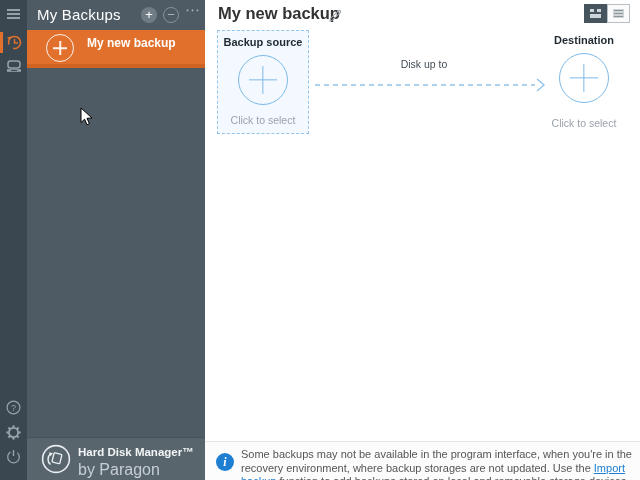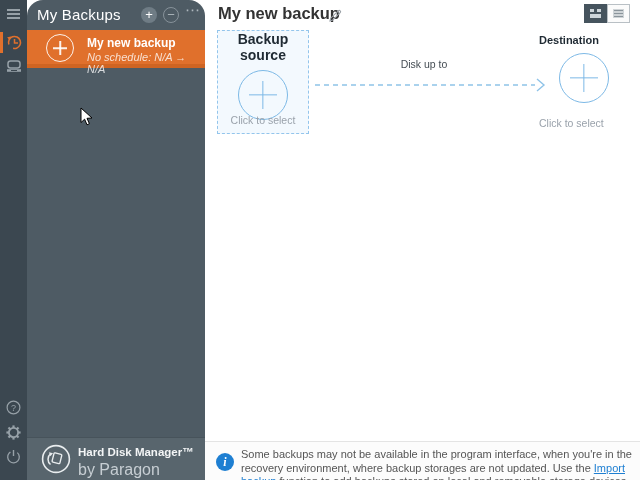--- a/index.html
+++ b/index.html
@@ -9,21 +9,21 @@
 
   
   .rail { position:absolute; left:0; top:0; width:27px; height:480px; background:#3b4750; }
   .rail .hamburger { position:absolute; left:7px; top:9px; width:13px; height:12px; cursor:pointer; }
   .rail .hamburger i { display:block; height:2px; background:#97a1a8; margin-bottom:2px; }
   .active-bar { position:absolute; left:0; top:32px; width:3px; height:21px; background:#e0702c; }
   .rail-ic { position:absolute; left:5px; width:18px; height:18px; cursor:pointer; }
   .rail-bottom-ic { position:absolute; left:6px; width:15px; height:15px; cursor:pointer; }
 
   
-  .sidebar { position:absolute; left:27px; top:0; width:178px; height:480px; background:#4e5b64;border-radius:16px; }
+  .sidebar { position:absolute; left:27px; top:0; width:178px; height:480px; background:#4e5b64; }
   .sb-title { position:absolute; left:10px; top:6px; font-size:15px; color:#fff; font-weight:400; letter-spacing:.2px; }
   .sb-add { position:absolute; left:114px; top:7px; width:16px; height:16px; border-radius:50%;
             background:#6f7c85; color:#fff; font-size:13px; line-height:15px; text-align:center; cursor:pointer; }
   .sb-remove { position:absolute; left:136px; top:7px; width:16px; height:16px; border-radius:50%;
             border:1px solid #87929a; color:#aeb7bd; font-size:13px; line-height:13px; text-align:center; cursor:pointer; }
   .sb-more { position:absolute; left:158px; top:1px; color:#aeb7bd; font-size:15px; letter-spacing:1px; cursor:pointer; }
 
   .backup-item { position:absolute; left:0; top:30px; width:178px; height:38px; background:#e0702c;
                  border-bottom:4px solid #cf6422; cursor:pointer; }
   .bi-circle { position:absolute; left:19px; top:4px; width:28px; height:28px; border:1.5px solid rgba(255,255,255,.9);
@@ -50,33 +50,33 @@
   .vt-btn.inactive { background:#fbfbfb; border:1px solid #b9c0c5; }
   .tiles-ic { width:11px; height:9px; position:relative; }
   .tiles-ic b { position:absolute; top:0; width:4px; height:3px; background:#cdd5da; }
   .tiles-ic b.r { right:0; }
   .tiles-ic u { position:absolute; bottom:0; left:0; width:11px; height:4px; background:#cdd5da; }
   .list-ic { width:11px; height:9px; position:relative; background:#cfd4d7; }
   .list-ic i { position:absolute; left:1px; right:1px; height:1px; background:#8b959c; }
 
   .src-card { position:absolute; left:12px; top:30px; width:92px; height:104px;
               border:1px dashed #93c5ec; background:#f3f9fe; text-align:center; cursor:pointer; }
-  .card-label { font-size:14px; font-weight:bold; color:#1f2a33; }
+  .card-label { margin-top:5px; font-size:11px; font-weight:bold; color:#1f2a33; }
   .plus-circle { width:50px; height:50px; border:1.5px solid #7db9e6; border-radius:50%;
                  margin:7px auto 0; position:relative; }
   .plus-circle::before, .plus-circle::after { content:""; position:absolute; background:#7db9e6; }
   .plus-circle::before { left:50%; top:10px; bottom:10px; width:1.3px; transform:translateX(-50%); }
   .plus-circle::after { top:50%; left:10px; right:10px; height:1.3px; transform:translateY(-50%); }
   .card-hint { position:absolute; bottom:7px; left:0; right:0; font-size:10.5px; color:#9aa2ab; }
 
   .flow-label { position:absolute; left:169px; top:58px; width:100px; text-align:center;
                 font-size:10.5px; color:#454d54; }
   .flow-arrow { position:absolute; left:108px; top:77px; }
 
-  .dest-group { position:absolute; left:334px; top:30px; width:90px; cursor:pointer; }
+  .dest-group { position:absolute; left:334px; top:30px; width:90px; text-align:center; cursor:pointer; }
   .dest-label { font-size:11px; font-weight:bold; color:#1f2a33; margin-top:4px; }
   .dest-hint { font-size:10.5px; color:#9aa2ab; margin-top:14px; }
 
   .info-bar { position:absolute; left:0; bottom:0; width:435px; height:39px; background:#fcfcfc;
               border-top:1px solid #e4e4e4; }
   .info-ic { position:absolute; left:11px; top:11px; width:18px; height:18px; border-radius:50%;
              background:#1e7fd2; color:#fff; font-family:"Liberation Serif", serif; font-weight:bold;
              font-style:italic; font-size:12px; text-align:center; line-height:18px; }
   .info-text { position:absolute; left:36px; top:6px; width:396px; font-size:11px; line-height:13.5px; color:#555; }
   .info-text a { color:#1e7fd2; text-decoration:underline; cursor:pointer; }
@@ -133,21 +133,20 @@
 
   <aside class="sidebar">
     <div class="sb-title">My Backups</div>
     <div class="sb-add">+</div>
     <div class="sb-remove">−</div>
     <div class="sb-more">⋯</div>
 
     <div class="backup-item">
       <span class="bi-circle"></span>
       <div class="bi-title">My new backup</div>
-      <div class="bi-sub">No schedule: N/A → N/A</div>
     </div>
 
     <footer class="sb-footer">
       <svg class="logo" viewBox="0 0 30 30">
         <circle cx="15" cy="15" r="13.4" fill="none" stroke="#e9edef" stroke-width="1.6"></circle>
         <rect x="12" y="9.5" width="8" height="9.5" rx="1" fill="none" stroke="#e9edef" stroke-width="1.4" transform="rotate(14 16 14)"></rect>
         <path d="M9.5 20.5 A 7 7 0 0 1 9.5 9.8" fill="none" stroke="#e9edef" stroke-width="1.5"></path>
         <path d="M8 8.2 L12 9.2 L9.3 12.2 Z" fill="#e9edef"></path>
       </svg>
       <div class="sf-product">Hard Disk Manager™</div>

